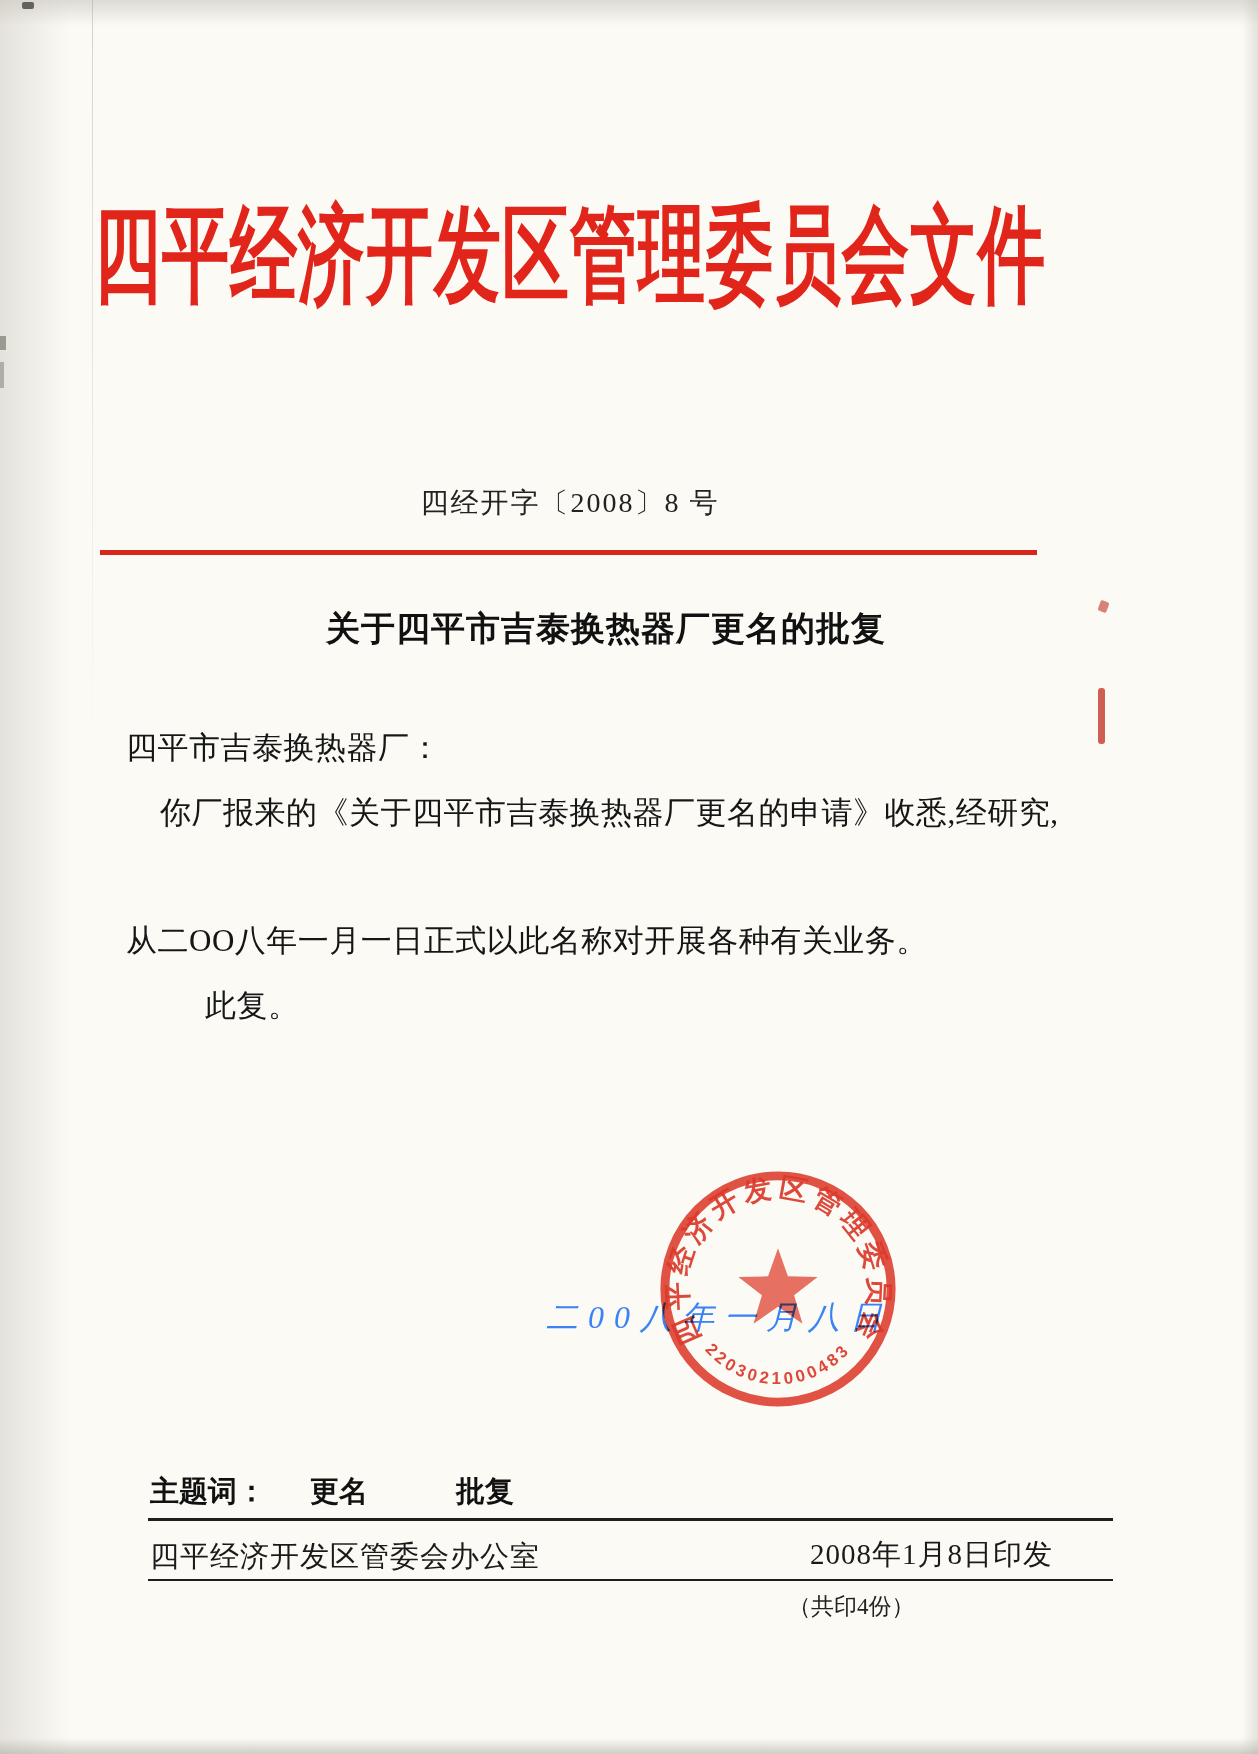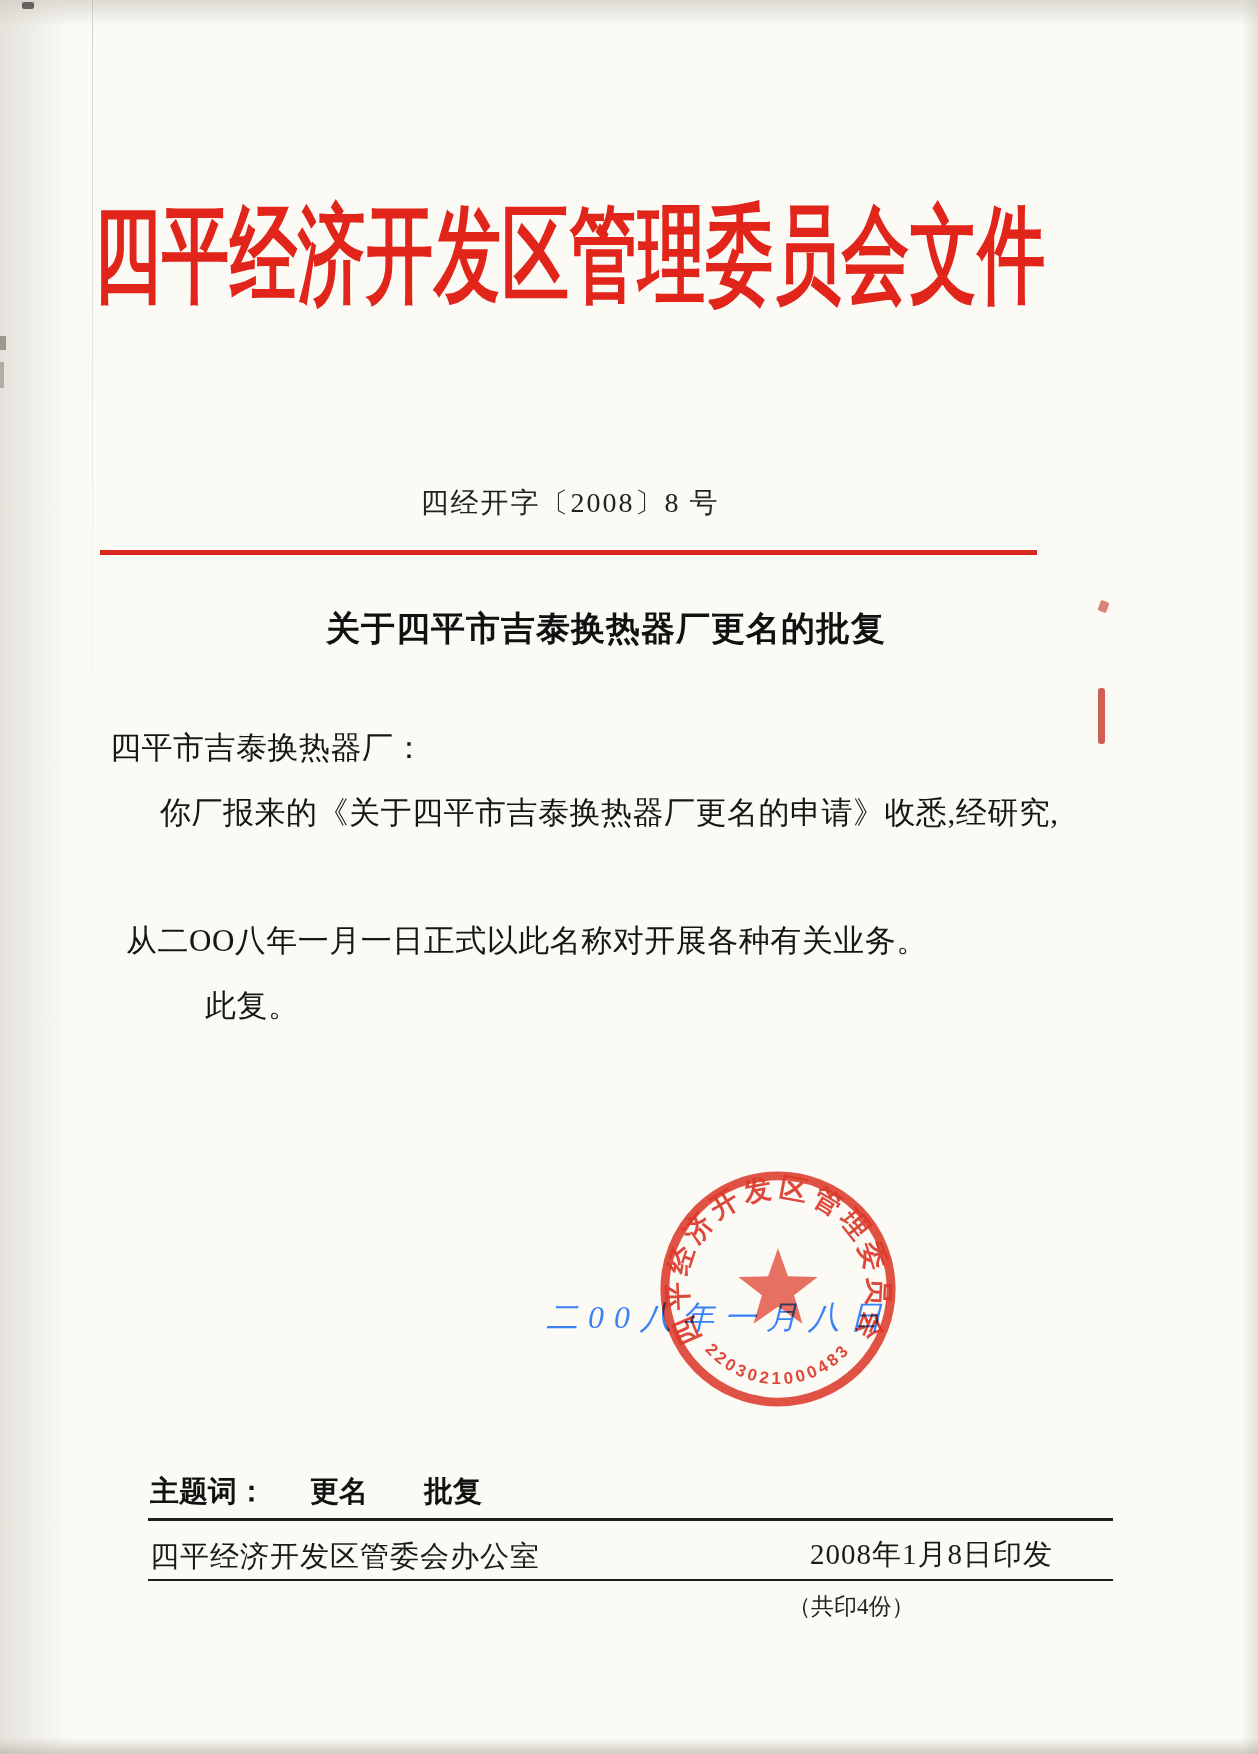--- a/index.html
+++ b/index.html
@@ -40,38 +40,38 @@
   }
   .red-rule{position:absolute;left:100px;top:550px;width:937px;height:5px;background:#d7271d;}
 
   .doc-title{
     position:absolute;left:0;top:606px;width:1148px;text-align:center;
     font-size:34px;font-weight:bold;color:#111;
     font-family:"Liberation Sans","DejaVu Sans",sans-serif;letter-spacing:1px;padding-left:32px;
   }
 
   .bodyline{position:absolute;font-size:31px;letter-spacing:.5px;color:#161616;white-space:nowrap;}
-  .salutation{left:110px;top:727px;}
+  .salutation{left:126px;top:727px;}
   .bl1{left:160px;top:792px;}
   .bl2{left:126px;top:858px;}
   .bl3{left:126px;top:920px;}
   .closing{left:205px;top:985px;}
 
   .sign-date{
     position:absolute;left:546px;top:1296px;z-index:2;
     font-size:32px;letter-spacing:10px;color:#3b82f6;white-space:nowrap;font-style:italic;
   }
   .stamp{position:absolute;left:649px;top:1158px;width:258px;height:262px;z-index:3;
     mix-blend-mode:multiply;opacity:.92;}
 
   .subject-row{position:absolute;left:150px;top:1472px;
     font-family:"Liberation Sans","DejaVu Sans",sans-serif;
     font-weight:bold;font-size:29px;color:#111;display:flex;}
   .subject-row .kw1{margin-left:44px;}
-  .subject-row .kw2{margin-left:56px;}
+  .subject-row .kw2{margin-left:88px;}
 
   .hr1{position:absolute;left:148px;top:1518px;width:965px;height:3px;background:#1e1e1e;}
   .hr2{position:absolute;left:148px;top:1579px;width:965px;height:2px;background:#1e1e1e;}
 
   .footer-issuer{position:absolute;left:150px;top:1537px;font-size:29px;letter-spacing:1px;color:#1a1a1a;}
   .footer-date{position:absolute;left:810px;top:1535px;font-size:29px;letter-spacing:1px;color:#1a1a1a;text-align:center;}
   .copies{position:absolute;left:788px;top:1591px;font-size:23px;color:#222;}
 </style>
 </head>
 <body>

